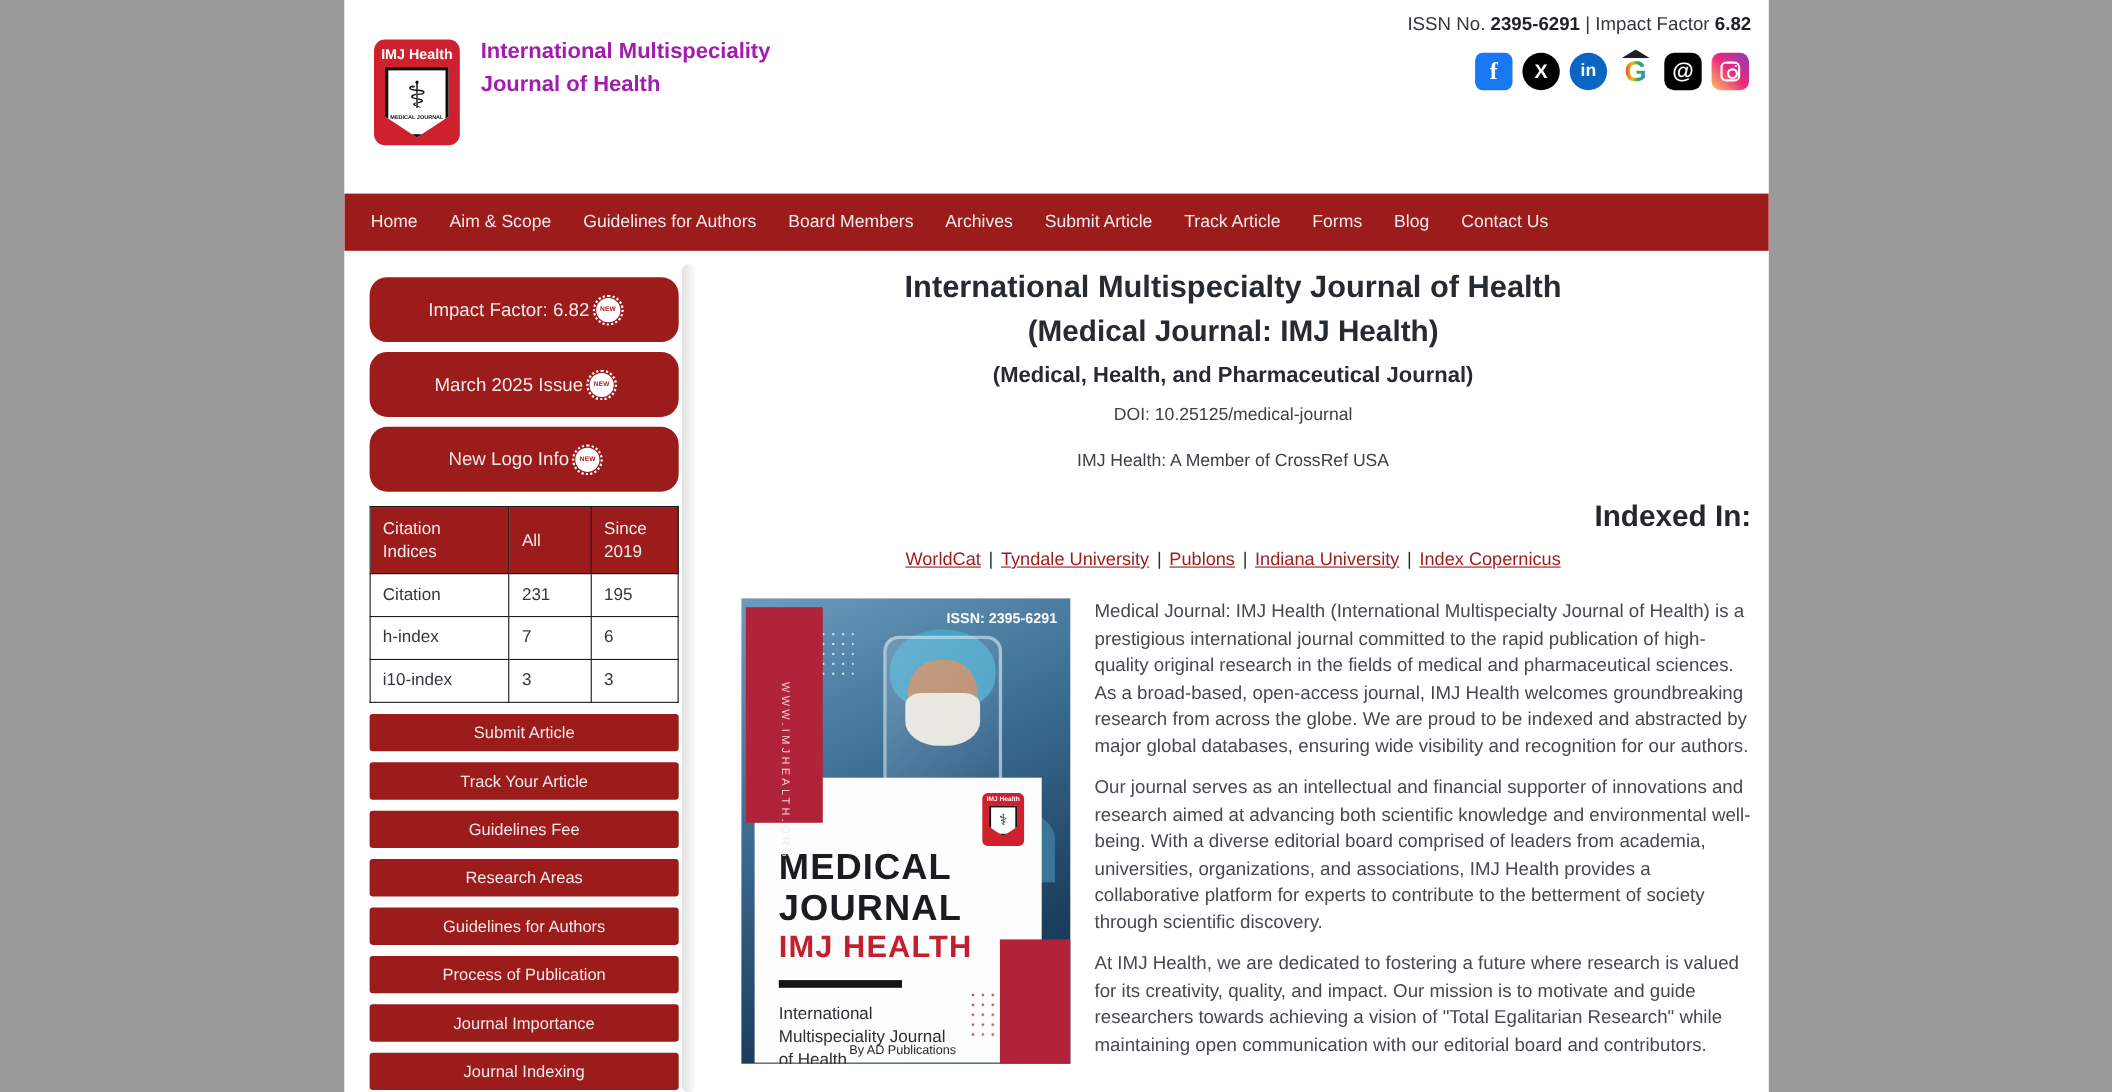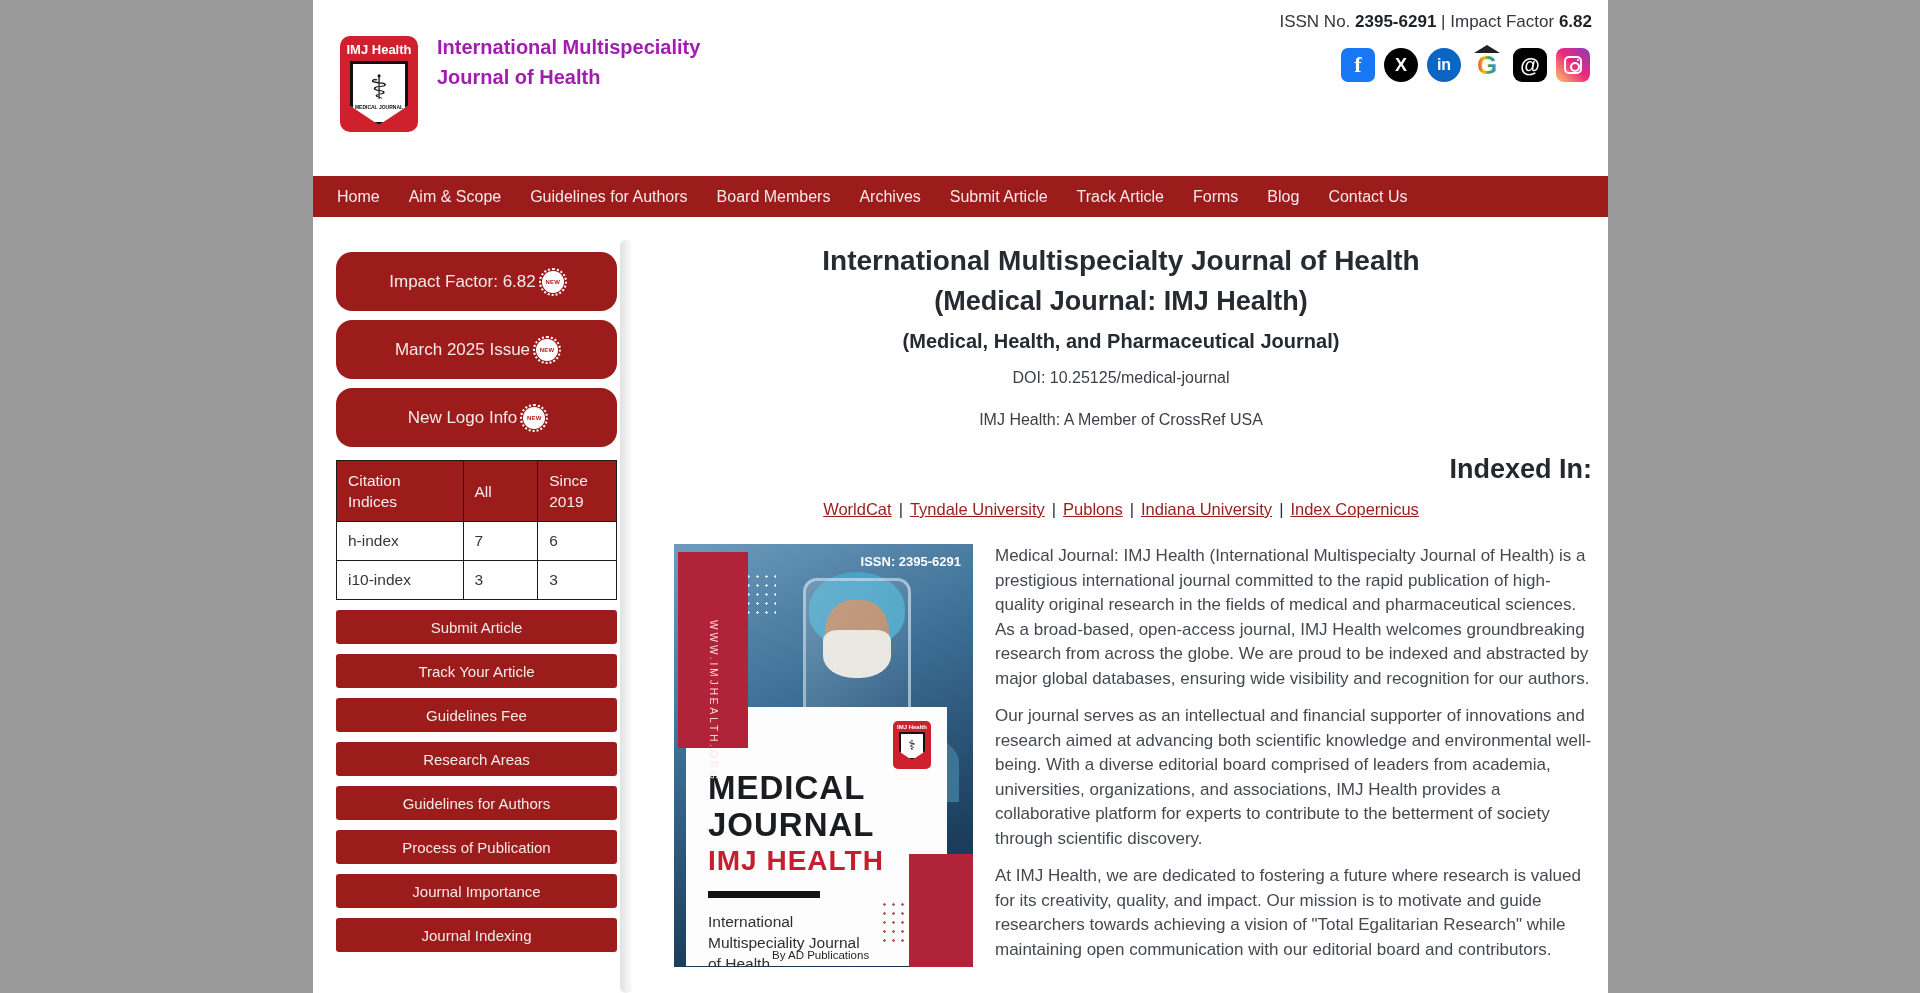--- a/index.html
+++ b/index.html
@@ -35,21 +35,21 @@
   .ig-cam::after { content:""; position:absolute; right:1px; top:1px; width:2px; height:2px;
     background:#fff; border-radius:50%; }
   .sico.gs { background:transparent; }
   .gs-g { font-size:26px; font-weight:bold;
     background:linear-gradient(90deg,#ea4335 0%,#fbbc05 35%,#34a853 60%,#4285f4 100%);
     -webkit-background-clip:text; background-clip:text; color:transparent; }
   .gs-cap { position:absolute; top:-3px; left:4px; width:26px; height:8px; background:#202124;
     clip-path:polygon(50% 0,100% 100%,0 100%); }
 
   
-  .nav { position:absolute; left:0; top:176px; width:100%; height:41px; background:#9c1c1c;
+  .nav { position:absolute; left:0; top:176px; width:100%; height:52px; background:#9c1c1c;
     display:flex; align-items:center; padding-left:24px; gap:29px; }
   .nav a { color:#f4eaea; font-size:16px; text-decoration:none; cursor:pointer; white-space:nowrap; }
 
   
   .sidebar { position:absolute; left:23px; top:252px; width:281px; }
   .promo { height:59px; background:#9c1c1c; border-radius:16px; margin-bottom:9px;
     display:flex; align-items:center; justify-content:center; gap:6px;
     color:#f3e9e9; font-size:17px; cursor:pointer; }
   .newbadge { width:22px; height:22px; background:#fff; border-radius:50%;
     outline:2px dotted #fff; outline-offset:1px;
@@ -195,20 +195,25 @@
     </div>
 
     <table class="cit-table">
       <tbody>
           <tr>
         <th style="width:127px">Citation Indices</th>
         <th style="width:75px">All</th>
         <th style="width:79px">Since 2019</th>
       </tr>
       <tr>
+        <td>Citation</td>
+        <td>231</td>
+        <td>195</td>
+      </tr>
+      <tr>
         <td>h-index</td>
         <td>7</td>
         <td>6</td>
       </tr>
       <tr>
         <td>i10-index</td>
         <td>3</td>
         <td>3</td>
       </tr>
     </tbody>

